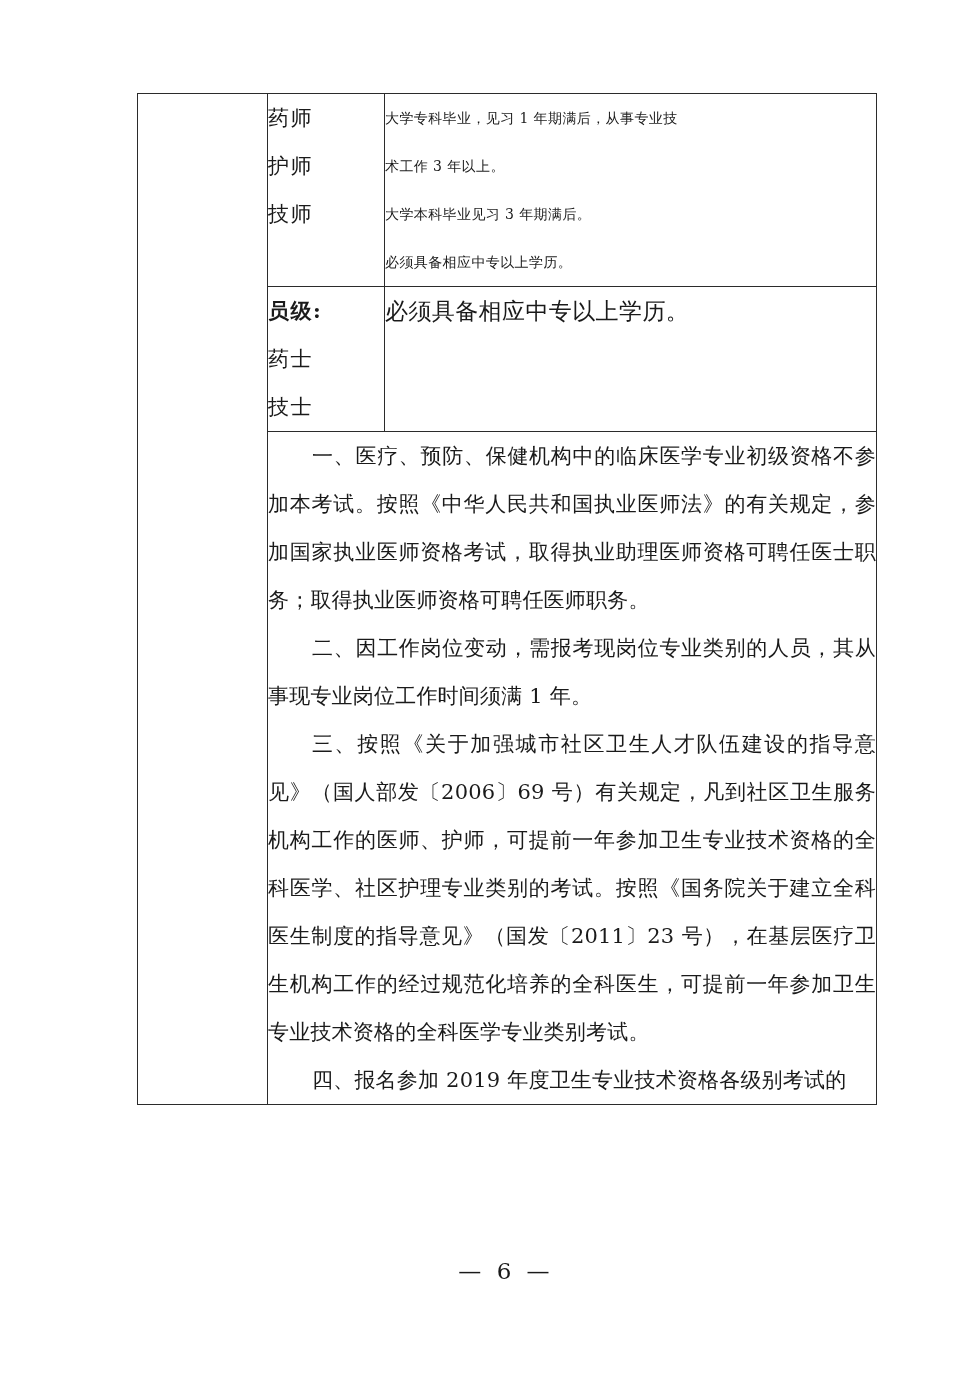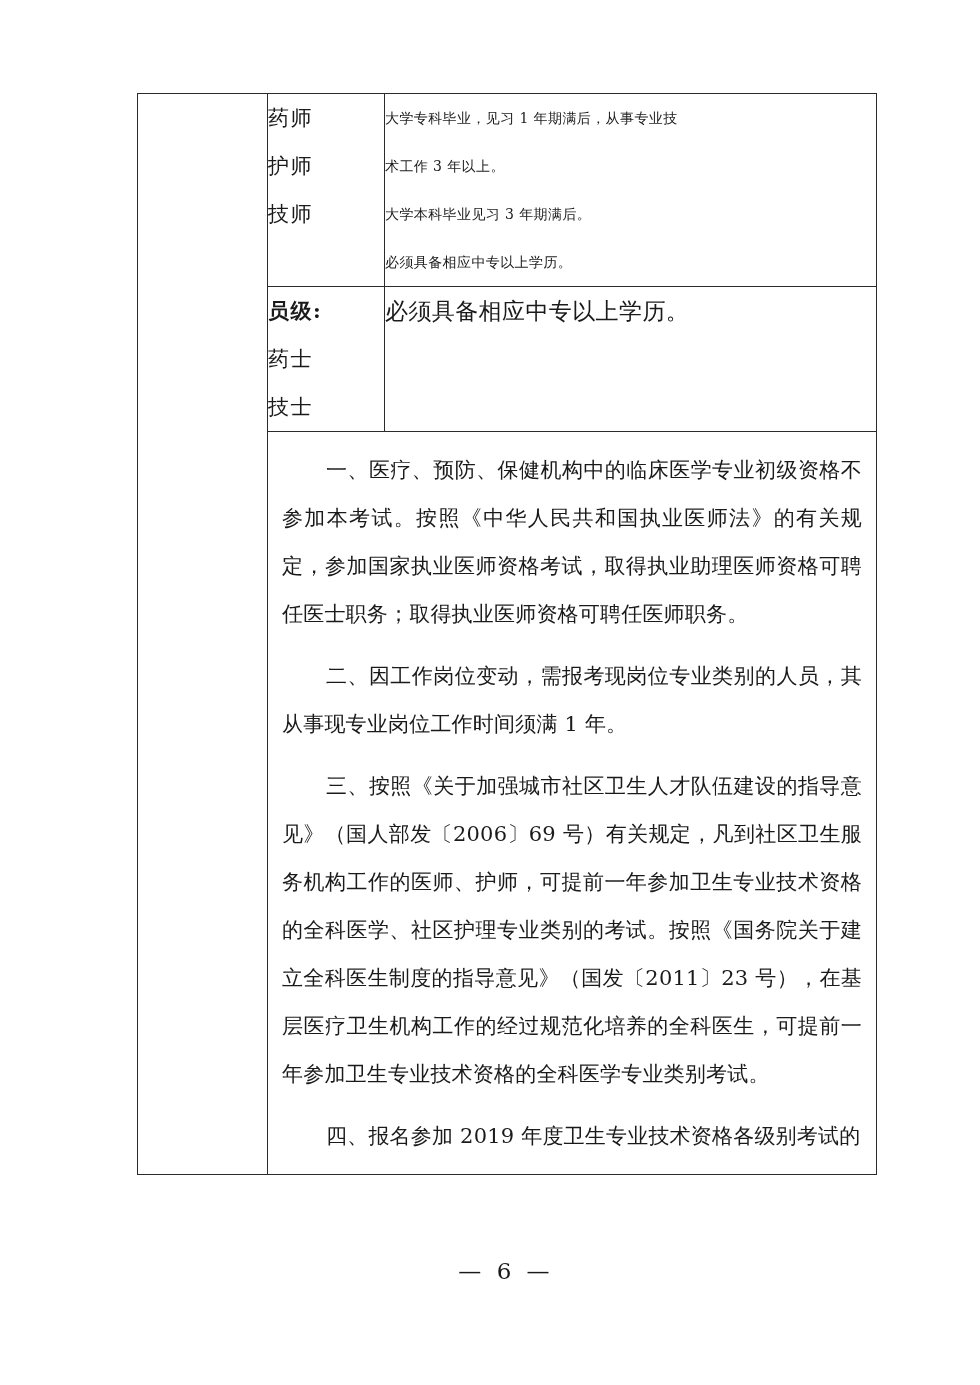--- a/index.html
+++ b/index.html
@@ -82,21 +82,21 @@
   .notes-cell {
     padding: 12px 14px 12px 16px;
   }
   .note-para {
     font-size: 21px;
     line-height: 48px;
     letter-spacing: 0.2px;
     text-align: justify;
     text-align-last: left;
     text-indent: 44px;
-    margin: 14px;
+    margin: 0;
     word-break: break-all;
   }
 
   
   .page-footer {
     position: absolute;
     left: 0;
     top: 1258px;
     width: 980px;
     text-align: center;

